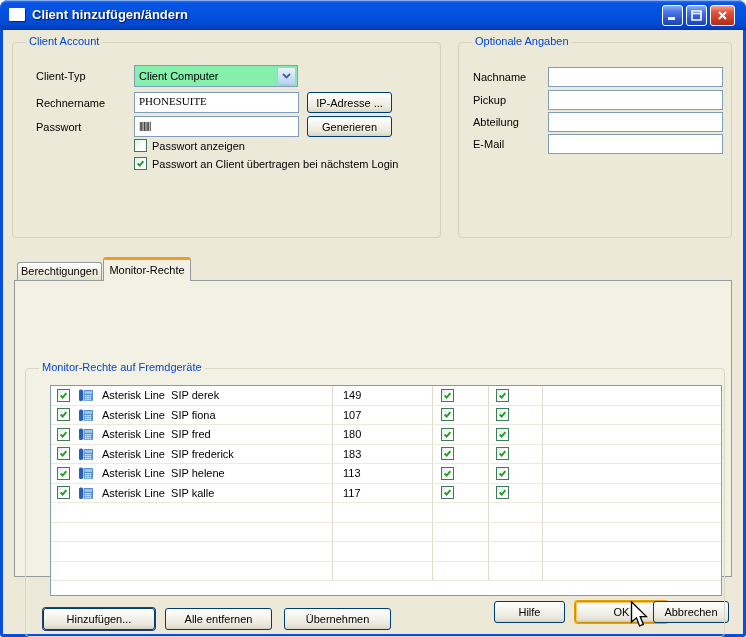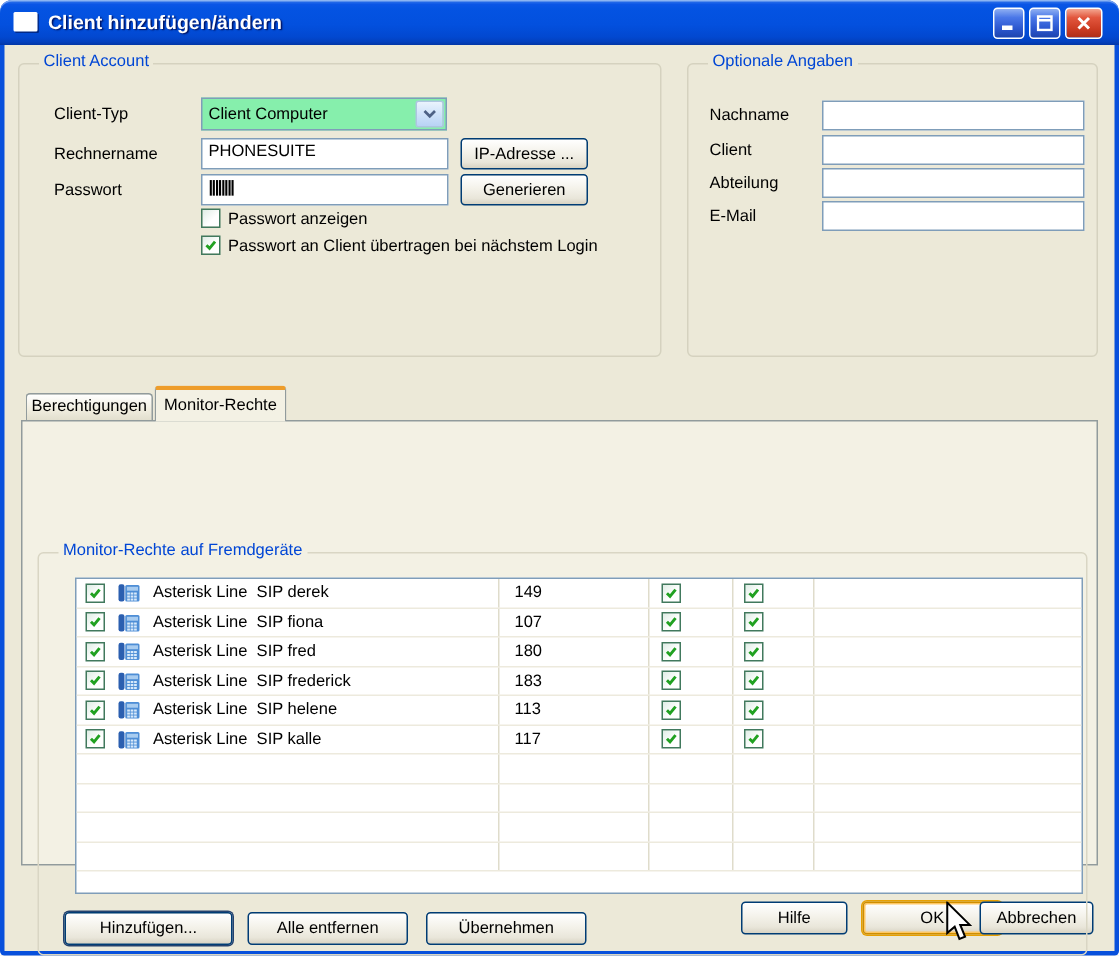--- a/index.html
+++ b/index.html
@@ -15,21 +15,21 @@
   .tb-btn{position:absolute;top:5px;width:21px;height:21px;border:1px solid #fff;border-radius:3px;
     box-sizing:border-box;display:flex;align-items:center;justify-content:center;}
   .tb-btn.min{left:662px;background:linear-gradient(180deg,#8FAFF2 0%,#4A77E8 30%,#2B56CE 70%,#1E44AE 100%);}
   .tb-btn.max{left:686px;background:linear-gradient(180deg,#8FAFF2 0%,#4A77E8 30%,#2B56CE 70%,#1E44AE 100%);}
   .tb-btn.close{left:710px;width:25px;background:linear-gradient(180deg,#F4A791 0%,#E2573E 30%,#CC3B22 70%,#AE2D18 100%);}
   .client-bg{position:absolute;left:3px;right:3px;top:30px;bottom:3px;background:#ECE9D8;}
   .groupbox{position:absolute;box-sizing:border-box;border:1px solid #D5D2BF;border-radius:4px;}
   .legend{position:absolute;top:-8px;left:13px;padding:0 3px;color:#0046D5;background:#ECE9D8;white-space:nowrap;}
   .lbl{position:absolute;white-space:nowrap;}
   .tbx{position:absolute;box-sizing:border-box;border:1px solid #7F9DB9;background:#fff;
-    font-family:Liberation Sans, sans-serif;font-size:11px;padding:0 0 4px 4px;margin:0;outline:none;}
+    font-family:Liberation Serif, serif;font-size:11px;padding:0 0 4px 4px;margin:0;outline:none;}
   .pwd{font-weight:bold;letter-spacing:-1px;}
   .combo{position:absolute;box-sizing:border-box;border:1px solid #7F9DB9;background:#86efac;display:flex;align-items:center;gap:39px;}
   .combo .sel{flex:1;padding-left:4px;}
   .combo .drop{width:17px;align-self:stretch;margin:1px;border:1px solid #AEC5E0;border-radius:2px;
     background:linear-gradient(180deg,#EAF3FD 0%,#D2E4FA 45%,#B8D3F5 100%);display:flex;align-items:center;justify-content:center;}
   .cb{width:13px;height:13px;box-sizing:border-box;border:1px solid #41795D;
     background:linear-gradient(135deg,#DFEDE5 0%,#FFFFFF 60%);display:inline-flex;align-items:center;justify-content:center;flex:none;}
   .cb svg{display:none;}
   .cb.checked svg{display:block;}
   .btn{position:absolute;box-sizing:border-box;border:1px solid #003C74;border-radius:3px;
@@ -127,21 +127,21 @@
           </svg>
       </span>
       <span>Passwort an Client übertragen bei nächstem Login</span>
     </div>
   </div>
 
   <div class="groupbox" style="left:458px;top:42px;width:274px;height:196px;">
     <span class="legend">Optionale Angaben</span>
     <span class="lbl" style="left:14px;top:28px;">Nachname</span>
     <input class="tbx" style="left: 89px; top: 24px; width: 175px; height: 20px;">
-    <span class="lbl" style="left:14px;top:51px;">Client</span>
+    <span class="lbl" style="left:14px;top:51px;">Pickup</span>
     <input class="tbx" style="left: 89px; top: 47px; width: 175px; height: 20px;">
     <span class="lbl" style="left:14px;top:73px;">Abteilung</span>
     <input class="tbx" style="left: 89px; top: 69px; width: 175px; height: 20px;">
     <span class="lbl" style="left:14px;top:95px;">E-Mail</span>
     <input class="tbx" style="left: 89px; top: 91px; width: 175px; height: 20px;">
   </div>
 
   <div class="tabs-ctl">
     <div class="tab inactive">
       <span>Berechtigungen</span>

